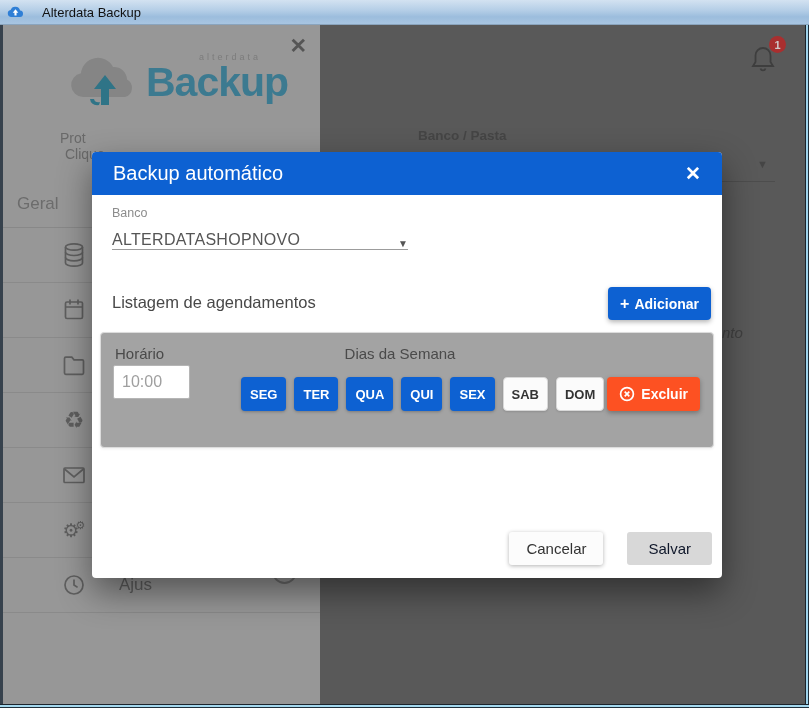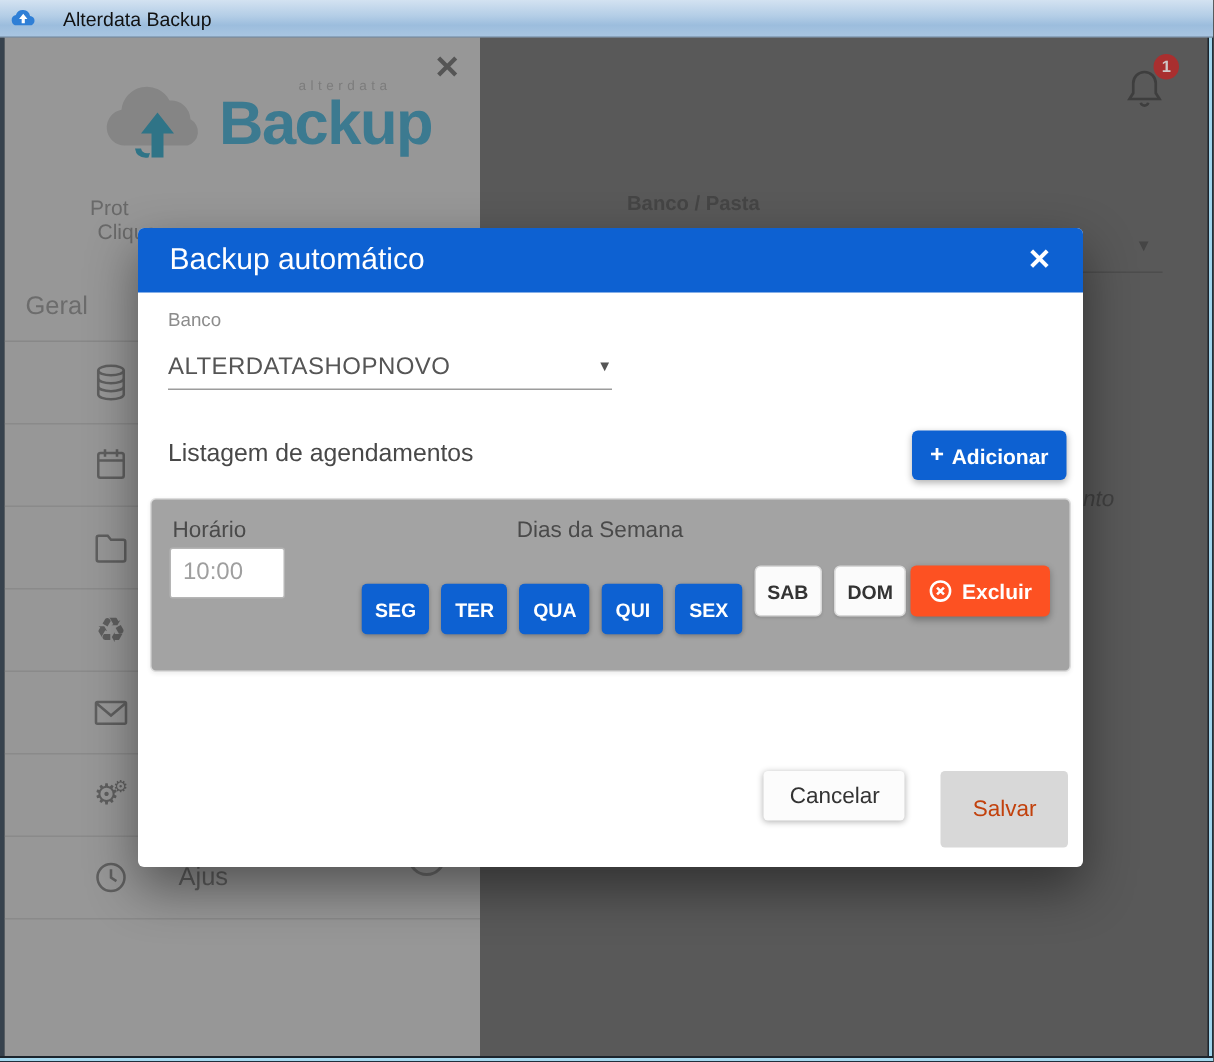--- a/index.html
+++ b/index.html
@@ -56,49 +56,49 @@
   .bg-underline { position:absolute; left:378px; top:156px; width:77px; height:1px; background:#4d4d4d; }
   .bg-fragment { position:absolute; left:402px; top:299px; font-size:15px; color:#404040;font-style:italic; }
 
   
   .modal { position:absolute; left:92px; top:152px; width:630px; height:426px; background:#fff;
     border-radius:4px; overflow:hidden; box-shadow:0 14px 34px rgba(0,0,0,.45); z-index:20; }
   .modal-header { height:43px; background:#0d61d2; display:flex; align-items:center; padding:0 21px; }
   .modal-title { color:#fff; font-size:20px; }
   .modal-close { margin-left:auto; color:#fff; font-size:19px; font-weight:bold; cursor:pointer; line-height:1; }
   .field-label { position:absolute; left:20px; top:54px; font-size:12.5px; color:#8c8c8c; }
-  .select-row { position:absolute; left:20px; top:78px; width:296px; height:30px; border-bottom:1px solid #9c9c9c;
-    display:flex; align-items:center; cursor:pointer; }
+  .select-row { position:absolute; left:20px; top:68px; width:296px; height:30px; border-bottom:1px solid #9c9c9c;
+    display:flex; align-items:flex-end; cursor:pointer; }
   .select-value { font-size:16px; color:#555; letter-spacing:.3px; }
   .select-caret { margin-left:auto; font-size:10px; color:#555; }
   .listagem { position:absolute; left:20px; top:141px; font-size:16.5px; color:#484848; }
   .btn-add { position:absolute; right:11px; top:135px; height:33px; padding:0 12px; background:#0d61d2;
     border:none; border-radius:4px; color:#fff; font-size:14px; font-weight:bold; display:flex; align-items:center;
     gap:5px; cursor:pointer; box-shadow:0 2px 5px rgba(0,0,0,.3); font-family:inherit; }
   .btn-add .plus { font-size:16px; font-weight:bold; }
   .card { position:absolute; left:8px; top:180px; width:614px; height:116px; background:#a3a3a3;
     border:1px solid #dcdcdc; border-radius:4px; box-shadow:0 1px 3px rgba(0,0,0,.07);padding-left:36px; }
   .horario-label { position:absolute; left:14px; top:12px; font-size:15px; color:#4a4a4a; }
   .dias-label { position:absolute; left:140px; top:12px; width:318px; text-align:center; font-size:15px; color:#4a4a4a; }
   .time-input { position:absolute; left:12px; top:32px; width:77px; height:34px; border:1px solid #b5b5b5;
     border-radius:2px; font-size:16px; color:#9f9f9f; padding-left:8px; font-family:inherit; background:#fff; }
   .days { position:absolute; left:140px; top:44px; display:flex; gap:8px; }
   .day { height:34px; padding:0 8px; border-radius:4px; font-size:13px; font-weight:bold; display:flex;
     align-items:center; justify-content:center; cursor:pointer; border:1px solid transparent;
     box-shadow:0 1px 3px rgba(0,0,0,.25); }
-  .day.sel { background:#0d61d2; color:#fff;margin-top:12px; }
+  .day.sel { background:#0d61d2; color:#fff; }
   .day.unsel { background:#fbfbfb; border-color:#d8d8d8; color:#333; box-shadow:0 1px 2px rgba(0,0,0,.12); }
   .btn-del { position:absolute; right:13px; top:44px; height:34px; padding:0 12px; background:#fd5122;
     border:none; border-radius:4px; color:#fff; font-size:14px; font-weight:bold; display:flex; align-items:center;
     gap:6px; cursor:pointer; box-shadow:0 2px 5px rgba(0,0,0,.3); font-family:inherit; }
   .modal-footer { position:absolute; right:10px; bottom:13px; display:flex; gap:24px; }
   .btn-cancel { height:33px; padding:0 17px; background:#fcfcfc; border:none; border-radius:3px;
     box-shadow:0 1px 4px rgba(0,0,0,.3); font-size:15px; color:#333; cursor:pointer; font-family:inherit; }
-  .btn-save { height:51px; padding:0 21px; background:#d8d8d8; border:none; border-radius:3px;
-    font-size:15px; color:#c2410c; cursor:pointer; font-family:inherit; }
+  .btn-save { height:33px; padding:0 21px; background:#d8d8d8; border:none; border-radius:3px;
+    font-size:15px; color:#0f172a; cursor:pointer; font-family:inherit; }
 
   svg { display:block; }
 </style>
 </head>
 <body>
 
 <div class="frame">
 
   <div class="titlebar">
     <svg class="titlebar-icon" viewBox="0 0 24 20">

